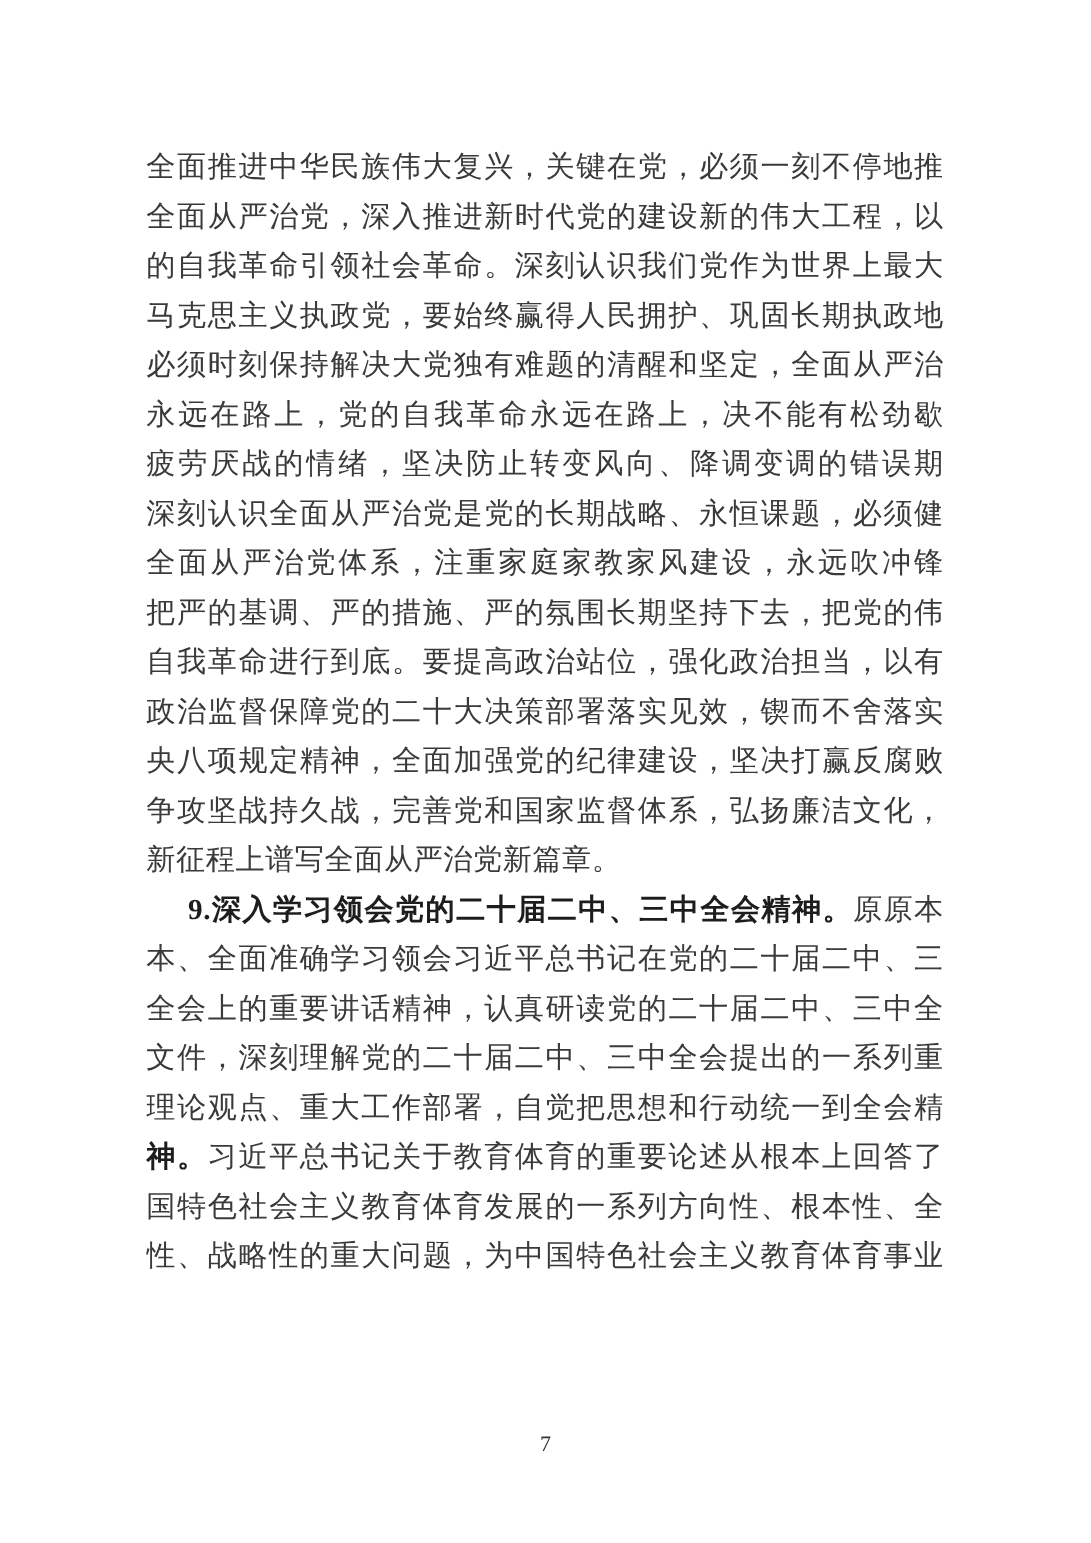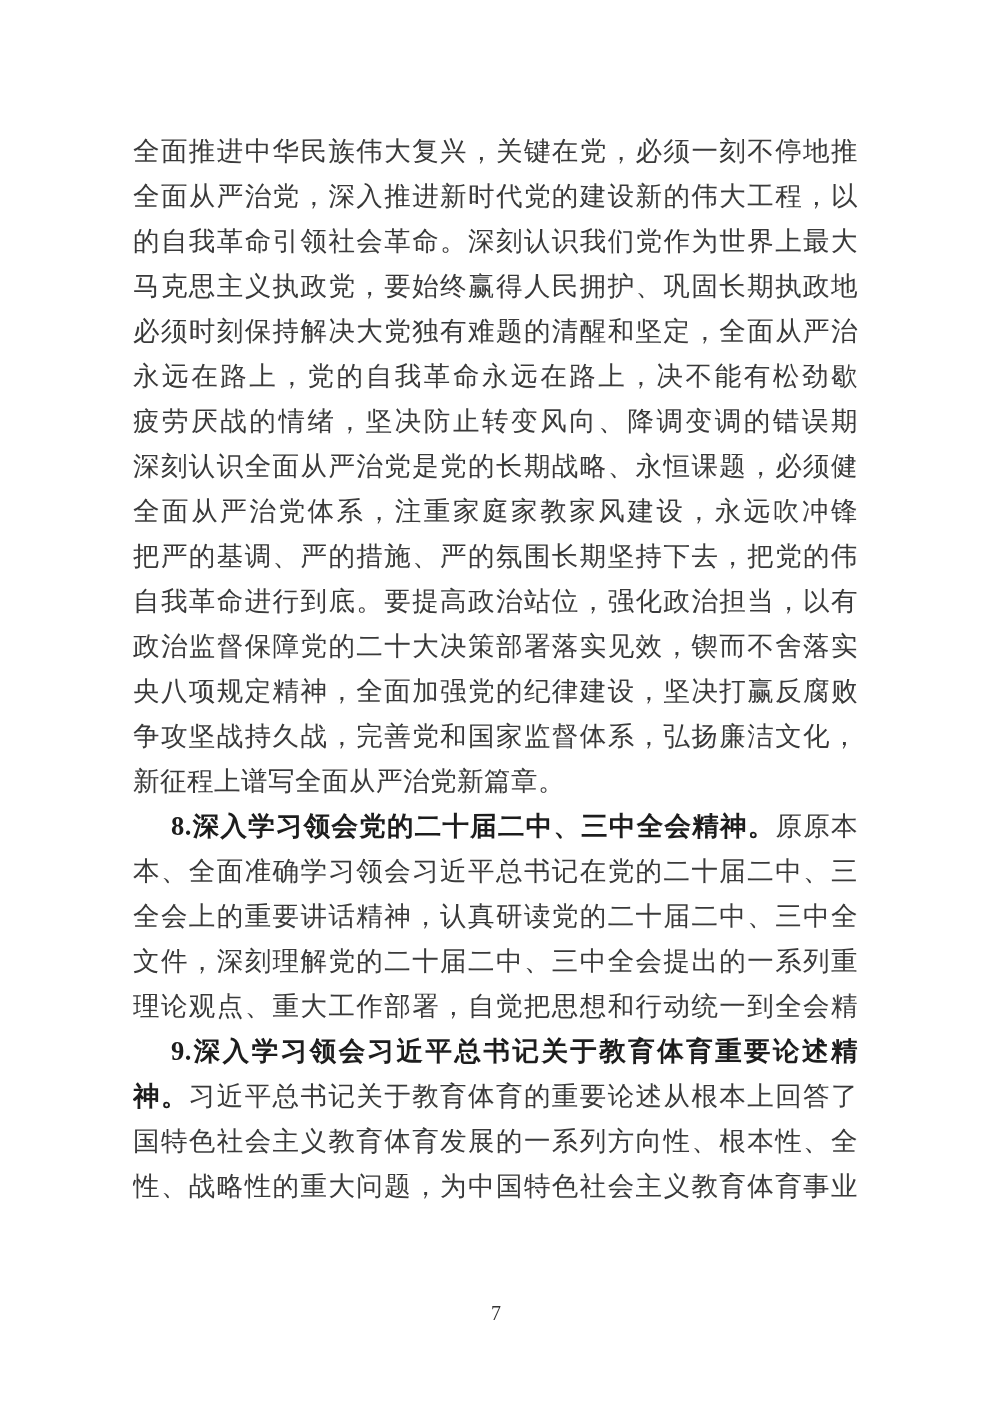--- a/index.html
+++ b/index.html
@@ -66,24 +66,23 @@
       <div class="line"><span class="seg-regular">永远在路上，党的自我革命永远在路上，决不能有松劲歇脚、</span></div>
       <div class="line"><span class="seg-regular">疲劳厌战的情绪，坚决防止转变风向、降调变调的错误期待。</span></div>
       <div class="line"><span class="seg-regular">深刻认识全面从严治党是党的长期战略、永恒课题，必须健全</span></div>
       <div class="line"><span class="seg-regular">全面从严治党体系，注重家庭家教家风建设，永远吹冲锋号，</span></div>
       <div class="line"><span class="seg-regular">把严的基调、严的措施、严的氛围长期坚持下去，把党的伟大</span></div>
       <div class="line"><span class="seg-regular">自我革命进行到底。要提高政治站位，强化政治担当，以有力</span></div>
       <div class="line"><span class="seg-regular">政治监督保障党的二十大决策部署落实见效，锲而不舍落实中</span></div>
       <div class="line"><span class="seg-regular">央八项规定精神，全面加强党的纪律建设，坚决打赢反腐败斗</span></div>
       <div class="line"><span class="seg-regular">争攻坚战持久战，完善党和国家监督体系，弘扬廉洁文化，在</span></div>
       <div class="line para-end"><span class="seg-regular">新征程上谱写全面从严治党新篇章。</span></div>
-      <div class="line indent"><span class="seg-bold">8.深入学习领会党的二十届二中、三中全会精神。</span><span class="seg-regular">原原本</span></div>
+      <div class="line indent"><span class="seg-bold">9.深入学习领会党的二十届二中、三中全会精神。</span><span class="seg-regular">原原本</span></div>
       <div class="line"><span class="seg-regular">本、全面准确学习领会习近平总书记在党的二十届二中、三中</span></div>
       <div class="line"><span class="seg-regular">全会上的重要讲话精神，认真研读党的二十届二中、三中全会</span></div>
       <div class="line"><span class="seg-regular">文件，深刻理解党的二十届二中、三中全会提出的一系列重大</span></div>
       <div class="line"><span class="seg-regular">理论观点、重大工作部署，自觉把思想和行动统一到全会精神</span></div>
-      <div class="line indent"><span class="seg-bold">9.深入学习领会习近平总书记关于教育体育重要论述精</span></div>
       <div class="line"><span class="seg-bold">神。</span><span class="seg-regular">习近平总书记关于教育体育的重要论述从根本上回答了中</span></div>
       <div class="line"><span class="seg-regular">国特色社会主义教育体育发展的一系列方向性、根本性、全局</span></div>
       <div class="line"><span class="seg-regular">性、战略性的重大问题，为中国特色社会主义教育体育事业指</span></div>
     </div>
   <div class="page-number">7</div>
 </div>
 
 </body></html>

